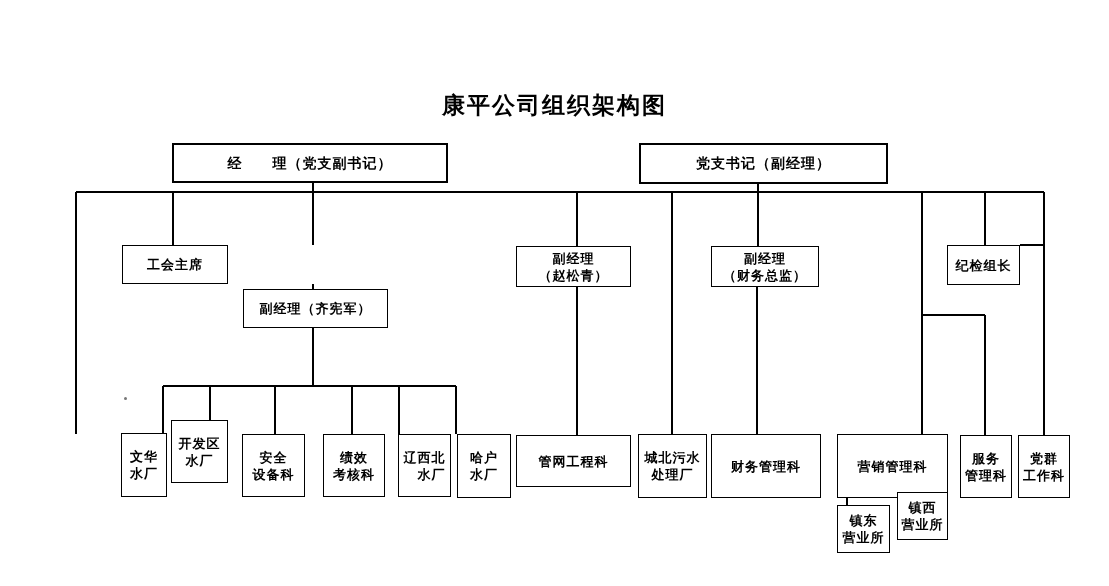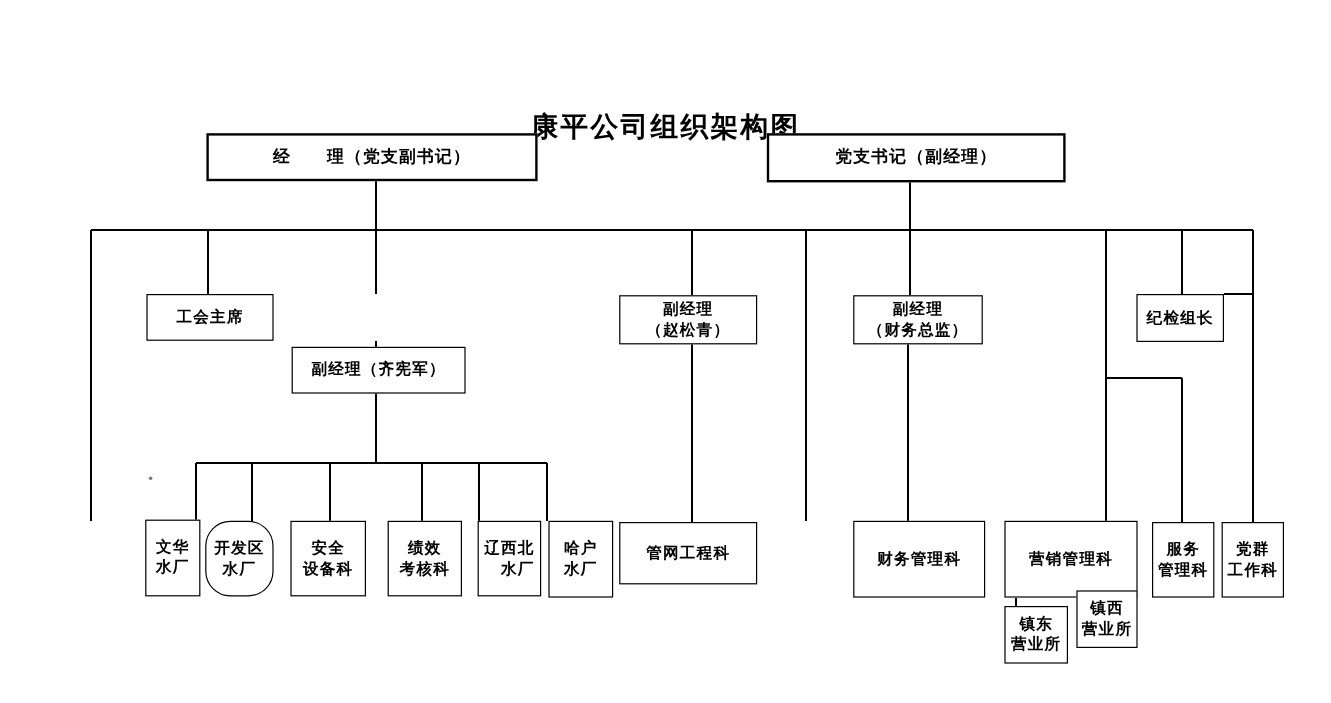--- a/index.html
+++ b/index.html
@@ -36,21 +36,21 @@
     display: flex;
     align-items: center;
     justify-content: center;
     text-align: center;
     white-space: pre-line;
     font-weight: bold;
     font-size: 13px;
     line-height: 17px;
     letter-spacing: 1px;
   }
-  .lv1 { border-width: 2px; font-size: 14px; }
+  .lv1 { border-width: 2px; font-size: 14px; margin-top: 32px; }
   .stray-dot {
     position: absolute;
     left: 124px; top: 397px;
     width: 3px; height: 3px;
     background: #777;
     border-radius: 50%;
   }
 </style>
 </head>
 <body>
@@ -96,31 +96,33 @@
   <div class="box" style="left:122px; top:245px; width:106px; height:39px;">工会主席</div>
   <div class="box" style="left:243px; top:245px; width:145px; height:39px;margin-top:44px;">副经理（齐宪军）</div>
   <div class="box" style="left:516px; top:246px; width:115px; height:41px;">副经理
 （赵松青）</div>
   <div class="box" style="left:711px; top:246px; width:108px; height:41px;">副经理
 （财务总监）</div>
   <div class="box" style="left:947px; top:245px; width:73px; height:40px;">纪检组长</div>
 
   <div class="box" style="left:121px; top:433px; width:46px; height:64px;">文华
 水厂</div>
-  <div class="box" style="left:171px; top:434px; width:57px; height:63px;border-radius:21px;">开发区
+  <div class="box" style="left:171px; top:420px; width:57px; height:63px;">开发区
 水厂</div>
   <div class="box" style="left:242px; top:434px; width:63px; height:63px;">安全
 设备科</div>
   <div class="box" style="left:323px; top:434px; width:62px; height:63px;">绩效
 考核科</div>
   <div class="box" style="left:398px; top:434px; width:53px; height:63px;text-align:right;">辽西北
 水厂</div>
   <div class="box" style="left:457px; top:434px; width:54px; height:64px;">哈户
 水厂</div>
   <div class="box" style="left:516px; top:435px; width:115px; height:52px;">管网工程科</div>
+  <div class="box" style="left:638px; top:434px; width:69px; height:64px;">城北污水
+处理厂</div>
   <div class="box" style="left:837px; top:434px; width:111px; height:64px;">营销管理科</div>
   <div class="box" style="left:711px; top:434px; width:110px; height:64px;">财务管理科</div>
   <div class="box" style="left:960px; top:435px; width:52px; height:63px;">服务
 管理科</div>
   <div class="box" style="left:1018px; top:435px; width:52px; height:63px;">党群
 工作科</div>
 
   <div class="box" style="left:837px; top:505px; width:53px; height:48px;">镇东
 营业所</div>
   <div class="box" style="left:897px; top:492px; width:51px; height:48px;">镇西

